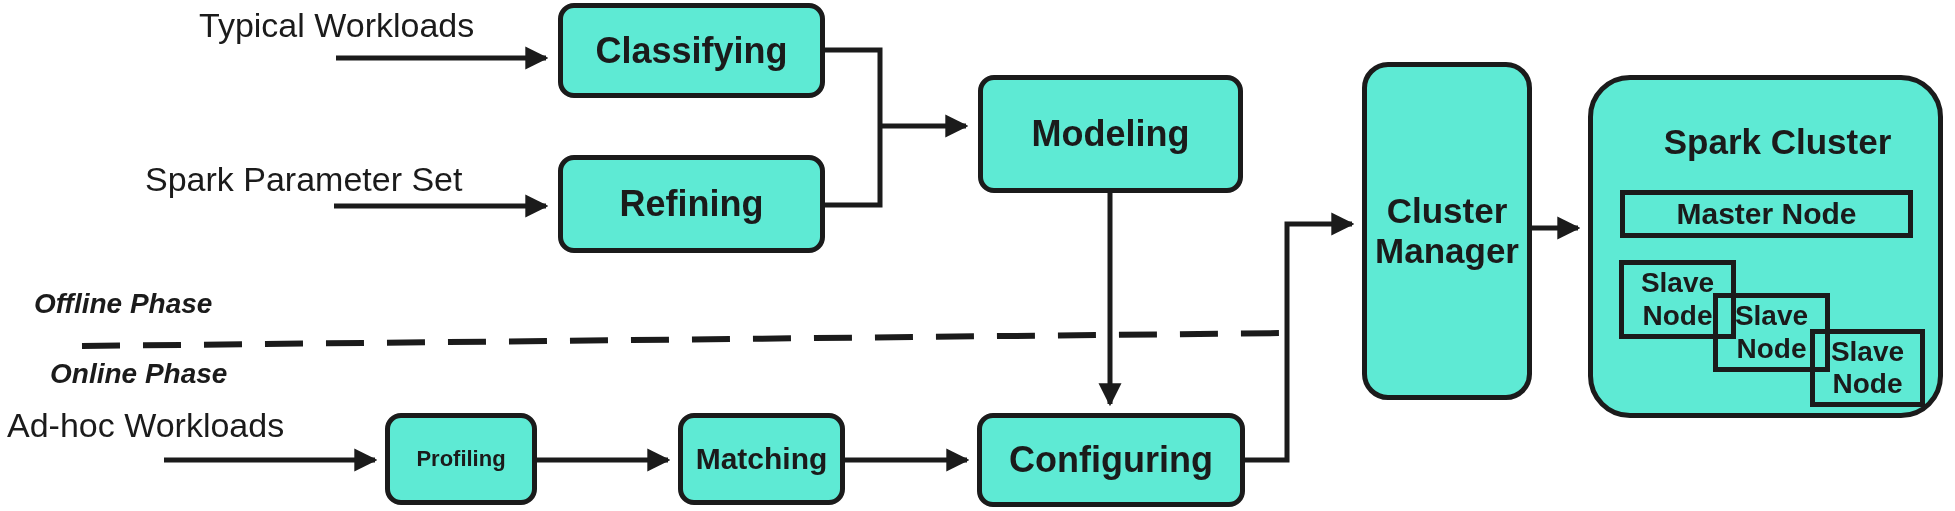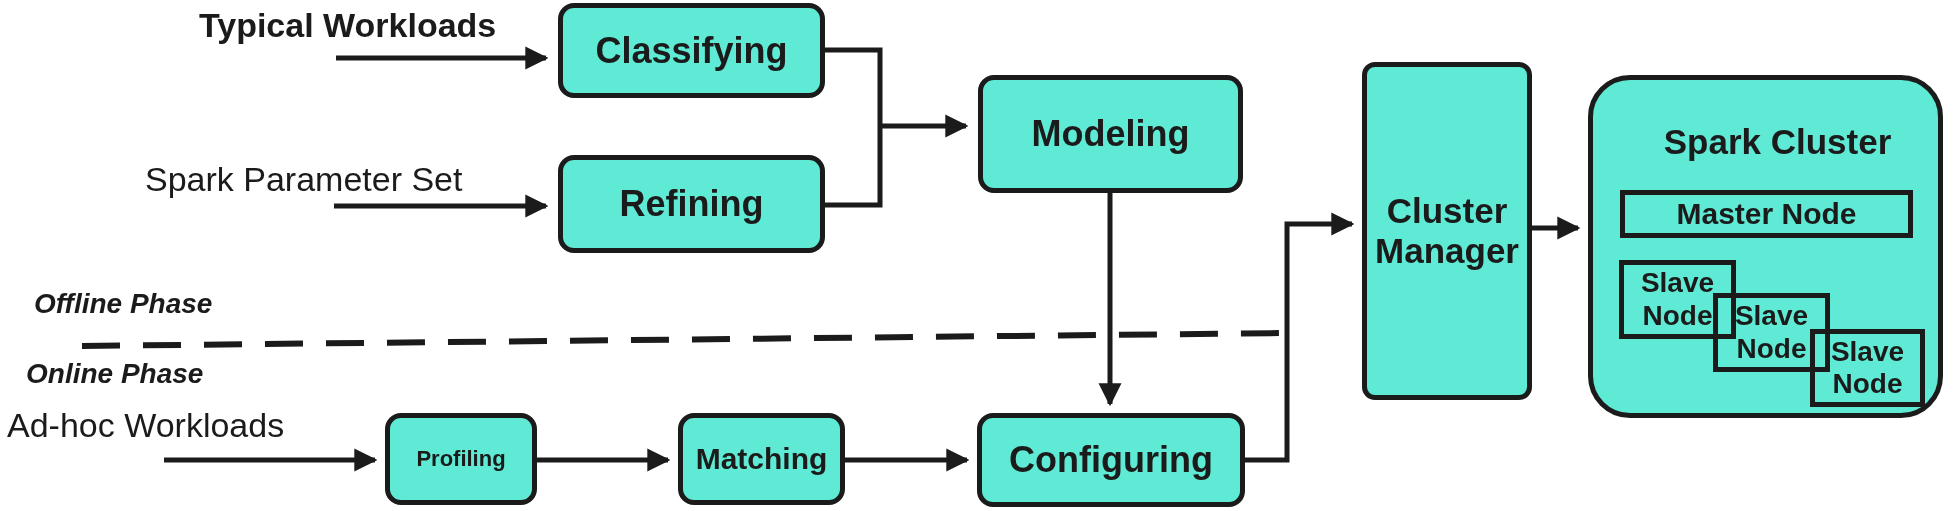--- a/index.html
+++ b/index.html
@@ -39,27 +39,27 @@
       <line x1="1110" y1="168" x2="1110" y2="404" marker-end="url(#ah)"></line>
       <line x1="82" y1="346" x2="1285" y2="333" stroke-width="6" stroke-dasharray="38 23"></line>
       <line x1="164" y1="460" x2="375" y2="460" marker-end="url(#ah)"></line>
       <line x1="537" y1="460" x2="668" y2="460" marker-end="url(#ah)"></line>
       <line x1="845" y1="460" x2="967" y2="460" marker-end="url(#ah)"></line>
       <path d="M1245 460 L1287 460 L1287 224 L1352 224" marker-end="url(#ah)"></path>
       <line x1="1532" y1="228" x2="1578" y2="228" marker-end="url(#ah)"></line>
     </g>
   </svg>
 
-  <div class="txt txt--input" style="left:199px;top:6px;font-weight:bold;">Typical Workloads</div>
+  <div class="txt txt--input" style="left:199px;top:6px;">Typical Workloads</div>
 
   <div class="txt txt--input" style="left:145px;top:160px;">Spark Parameter Set</div>
 
   <div class="txt txt--phase" style="left:16px;top:288px;">Offline Phase</div>
 
-  <div class="txt txt--phase" style="left:8px;top:358px;">Online Phase</div>
+  <div class="txt txt--phase" style="left:32px;top:358px;">Online Phase</div>
 
   <div class="txt txt--input" style="left:7px;top:406px;">Ad-hoc Workloads</div>
 
   <div class="node" style="left:558px;top:3px;width:267px;height:95px;font-size:36px;">
     <span>Classifying</span>
   </div>
 
   <div class="node" style="left:558px;top:155px;width:267px;height:98px;font-size:36px;">
     <span>Refining</span>
   </div>
@@ -73,21 +73,21 @@
   </div>
 
   <div class="node" style="left:678px;top:413px;width:167px;height:92px;font-size:30px;">
     <span>Matching</span>
   </div>
 
   <div class="node" style="left:977px;top:413px;width:268px;height:94px;font-size:36px;">
     <span>Configuring</span>
   </div>
 
-  <div class="node" style="left:1362px;top:62px;width:170px;height:338px;font-size:35px;border-radius:13px;padding:14px 4px;">
+  <div class="node" style="left:1362px;top:62px;width:170px;height:338px;font-size:35px;border-radius:26px;padding:14px 4px;">
     <span>Cluster Manager</span>
   </div>
 
   <div class="node" style="left:1588px;top:75px;width:355px;height:343px;border-radius:42px;display:block;padding-left:24px;">
 
     <div class="cluster-title">Spark Cluster</div>
 
     <div class="node node--ghost" style="left:1620px;top:190px;width:293px;height:48px;font-size:30px;position:fixed;left:27px;top:110px;position:absolute;">
       <span>Master Node</span>
     </div>

